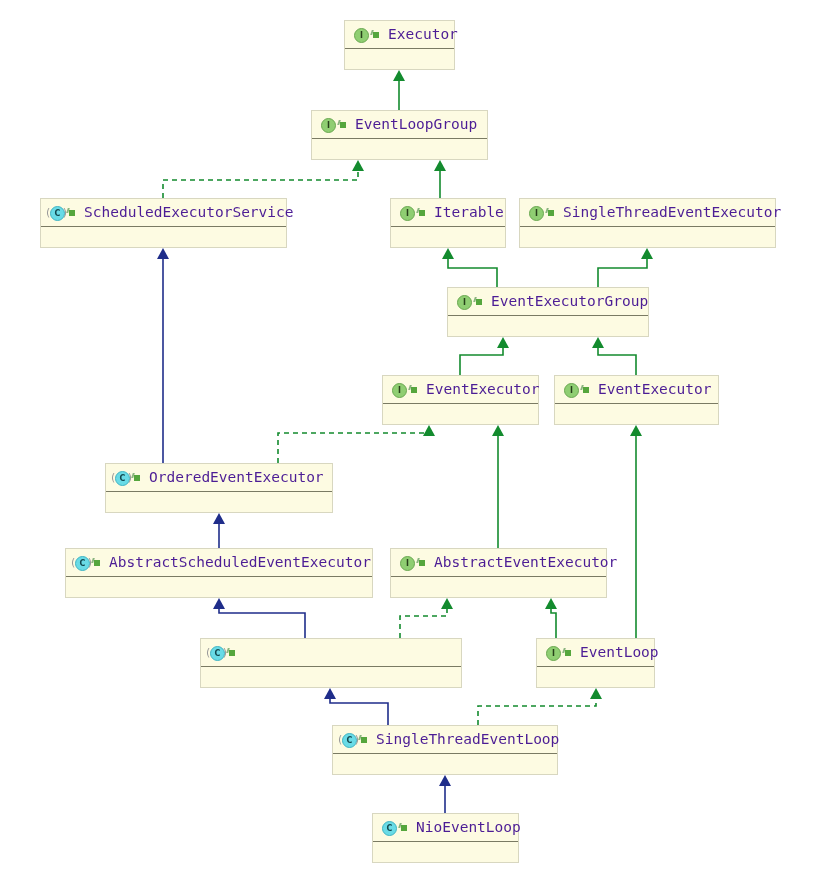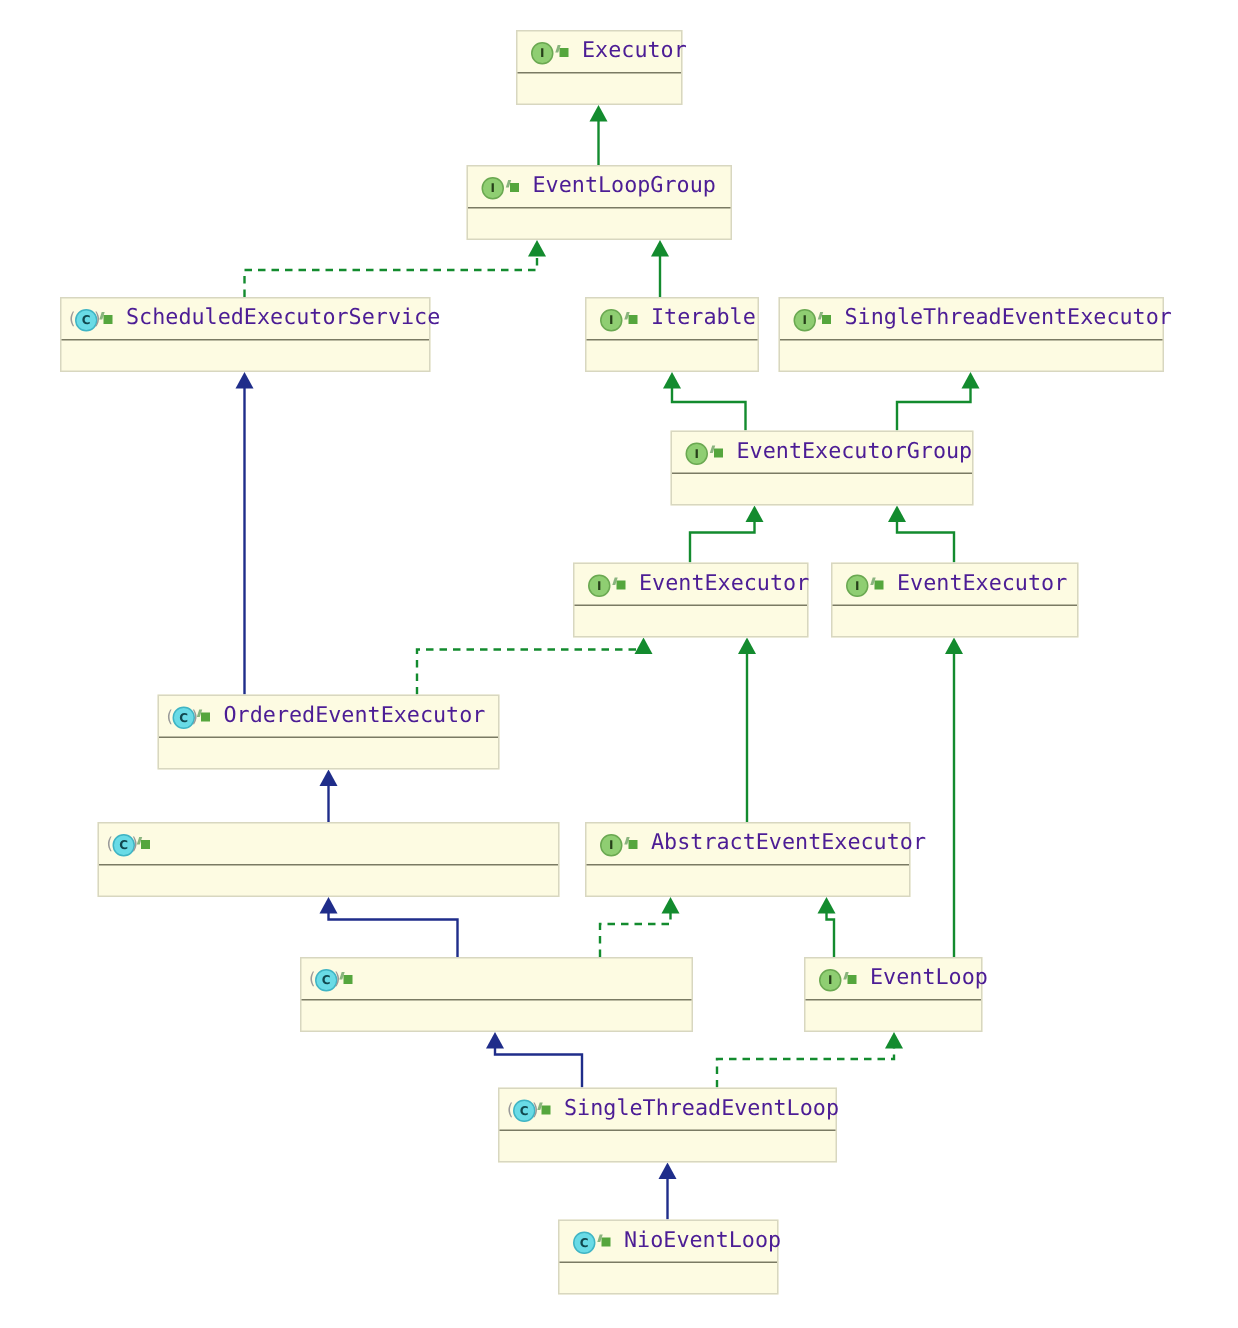--- a/index.html
+++ b/index.html
@@ -324,20 +324,21 @@
         <div class="node-header">
           <span class="icon cls">
             <span class="disc">C</span>
             <span class="paren l">(</span>
             <span class="paren r">)</span>
           </span>
           <span class="marker">
             <span class="tick"></span>
             <span class="sq"></span>
           </span>
+          <span class="node-label">AbstractScheduledEventExecutor</span>
         </div>
         <div class="node-body"></div>
       </div>
       <div class="node" style="left: 390px; top: 548px; width: 217px; height: 50px;">
         <div class="node-header">
           <span class="icon iface">
             <span class="disc">I</span>
           </span>
           <span class="marker">
             <span class="tick"></span>

